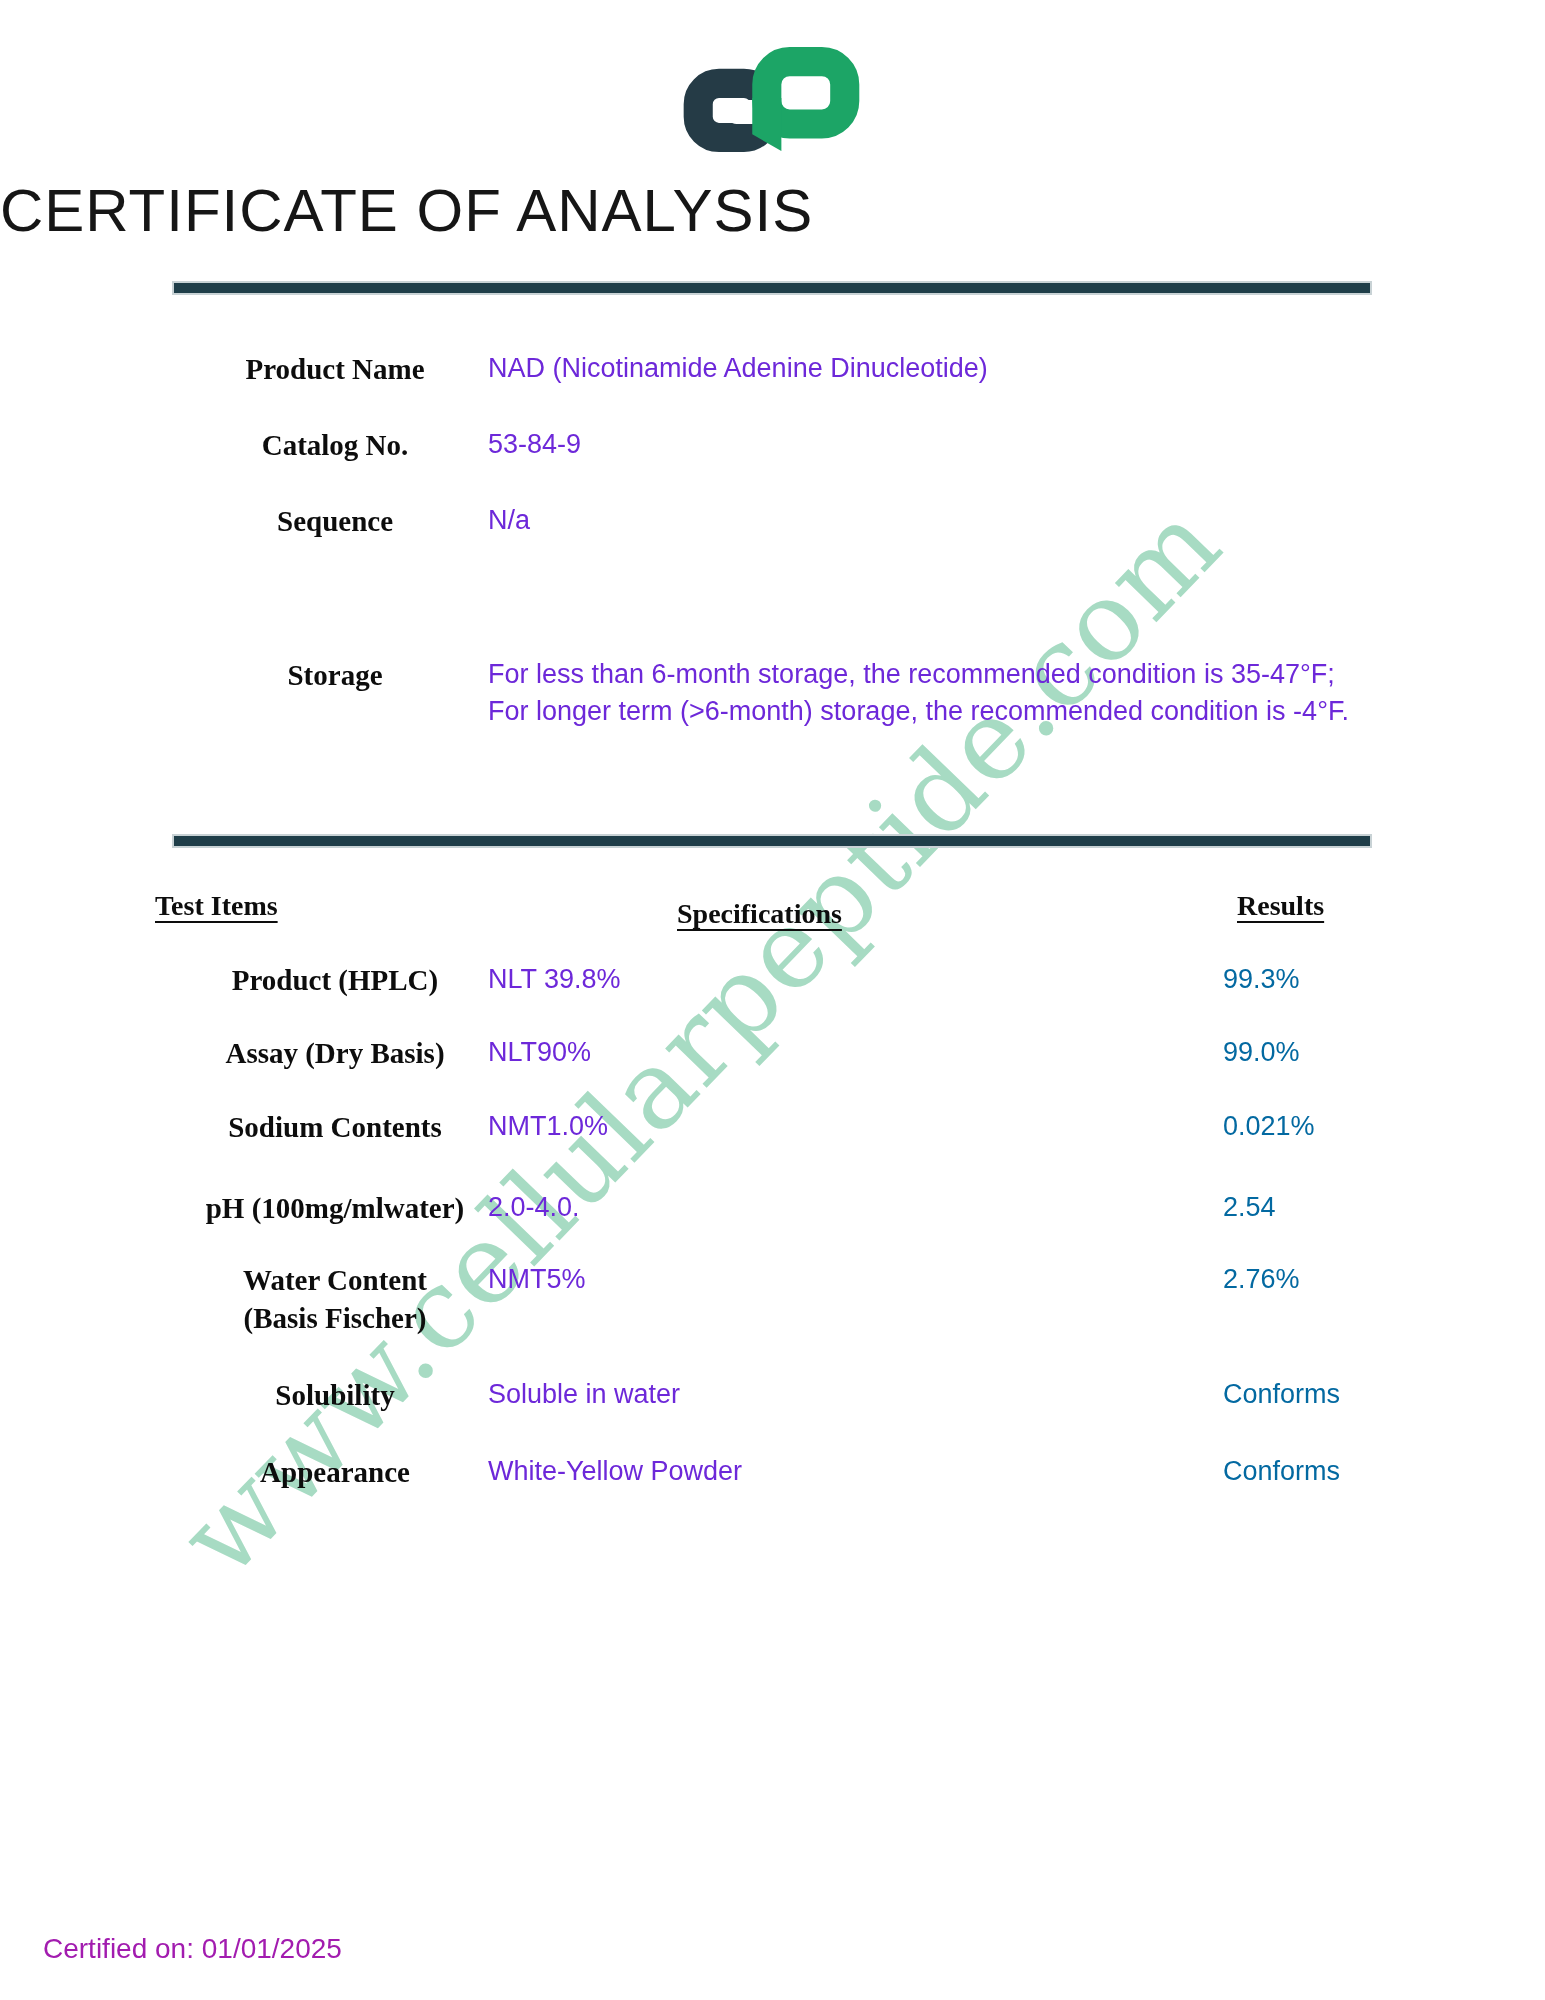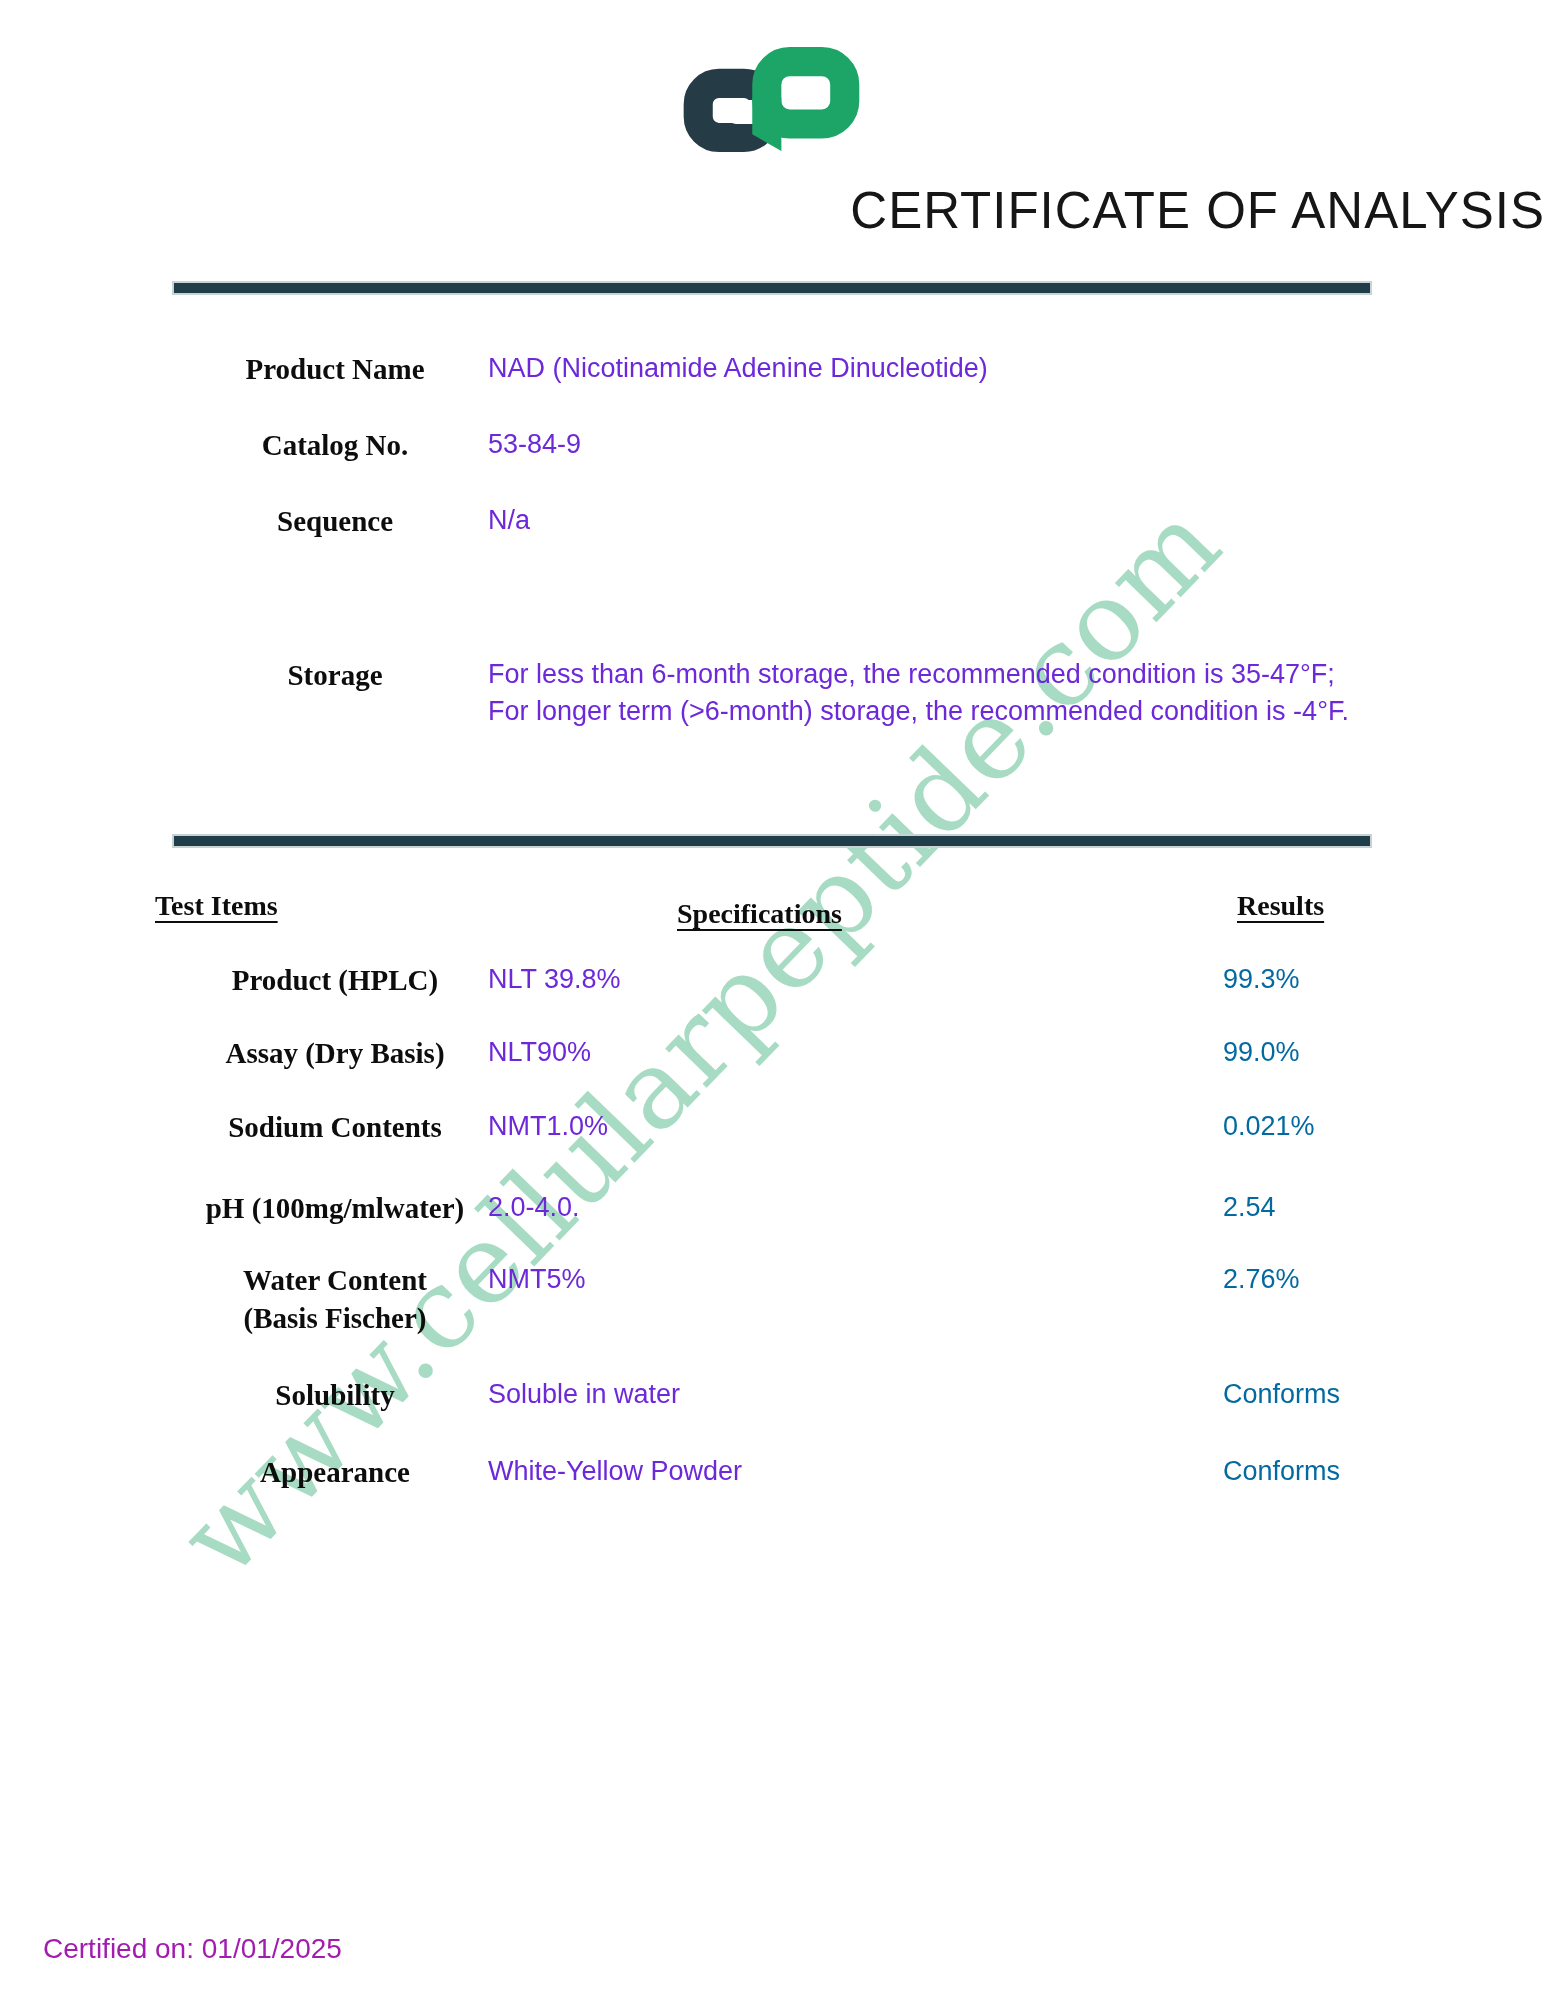--- a/index.html
+++ b/index.html
@@ -20,22 +20,22 @@
     font-family:"DejaVu Serif","Liberation Serif",serif;
     font-size:110px;
     letter-spacing:1px;
     color:#a7dbc3;
     z-index:1;
   }
   .content{position:absolute;inset:0;z-index:2;}
   .logo{position:absolute;left:683px;top:46px;width:178px;height:106px;}
   .title{
     position:absolute;left:0;top:183px;width:100%;
-    text-align:right;
-    font-size:51px;line-height:56px;font-weight:400;
+    text-align:left;
+    font-size:60px;line-height:56px;font-weight:400;
     letter-spacing:1px;color:#161616;
   }
   .bar{
     position:absolute;left:172px;width:1196px;height:10px;
     background:#1f3e49;border:2px solid #c8d2d5;
   }
   .bar1{top:281px;}
   .bar2{top:834px;}
   .row{position:absolute;left:0;width:100%;height:0;}
   .ilabel,.titem{

